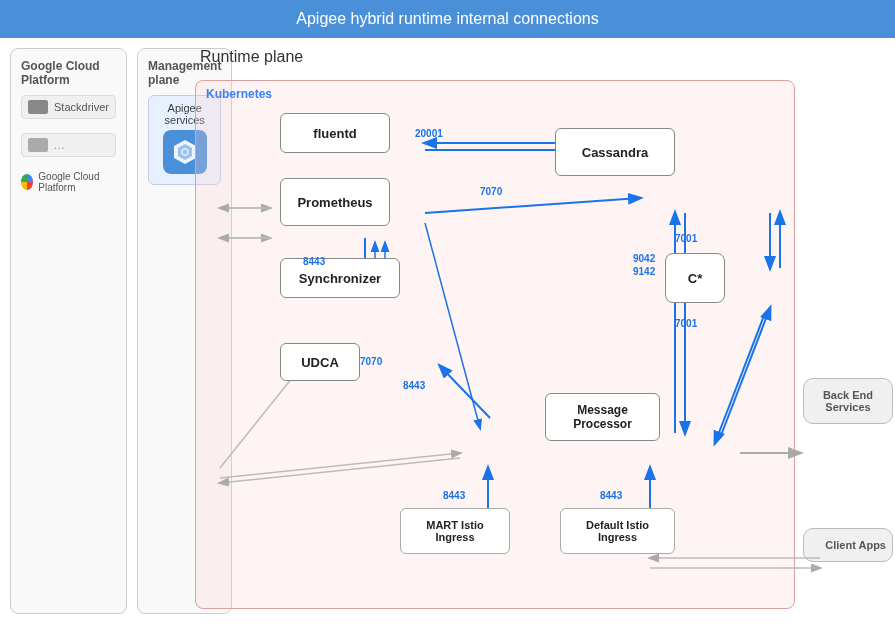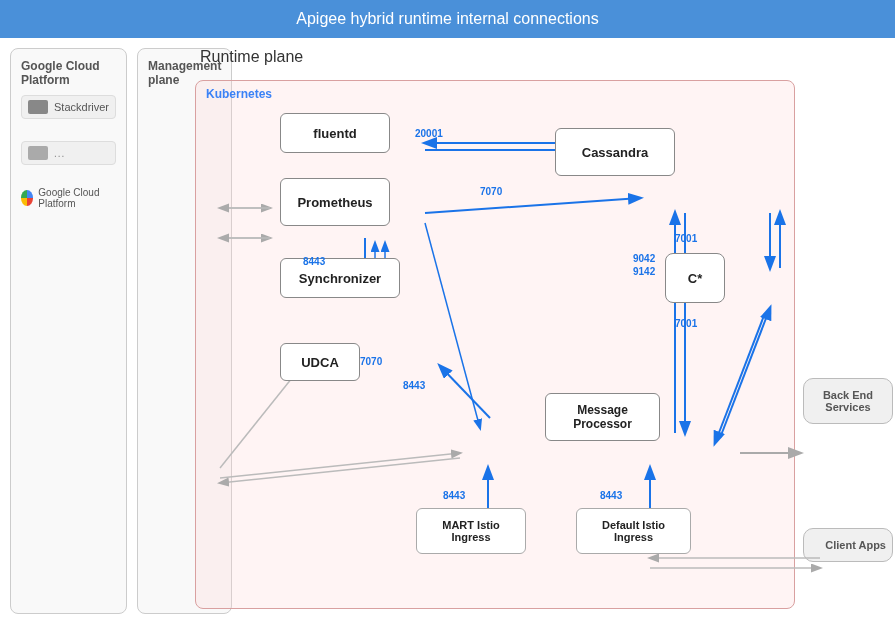--- a/index.html
+++ b/index.html
@@ -46,21 +46,21 @@
       color: #555;
       margin-bottom: 8px;
     }
     .service-item {
       display: flex;
       align-items: center;
       gap: 6px;
       padding: 4px 6px;
       border: 1px solid #ddd;
       border-radius: 4px;
-      margin-bottom: 22px;
+      margin-bottom: 14px;
       background: #f0f0f0;
     }
     .service-icon {
       width: 20px;
       height: 14px;
       background: #aaa;
       border-radius: 2px;
       display: flex;
       align-items: center;
       justify-content: center;
@@ -171,21 +171,20 @@
       text-align: center;
       width: 90px;
     }
     .ingress-node {
       background: white;
       border: 1.5px solid #aaa;
       border-radius: 6px;
       font-size: 11px;
       text-align: center;
       font-weight: 600;
-      margin-left: 16px;
     }
     .port-label {
       position: absolute;
       font-size: 10px;
       color: #1a73e8;
       font-weight: 600;
       z-index: 20;
     }
   </style>
 </head>
@@ -208,20 +207,30 @@
         <span class="service-label dots-icon">...</span>
       </div>
       <div class="gcp-logo-row">
         <div class="gcp-circle"></div>
         <span class="gcp-text">Google Cloud Platform</span>
       </div>
     </div>
 
     <div class="mgmt-box">
       <div class="mgmt-title">Management plane</div>
+      <div class="apigee-services">
+        <span>Apigee services</span>
+        <div class="apigee-hex">
+          <svg width="28" height="28" viewBox="0 0 28 28" fill="none" xmlns="http://www.w3.org/2000/svg">
+            <polygon points="14,2 25,8 25,20 14,26 3,20 3,8" fill="white" opacity="0.9"></polygon>
+            <polygon points="14,6 21,10 21,18 14,22 7,18 7,10" fill="#4a90d9" opacity="0.5"></polygon>
+            <text x="14" y="17" text-anchor="middle" fill="white" font-size="9" font-weight="bold">⬡</text>
+          </svg>
+        </div>
+      </div>
     </div>
   </div>
 
   <div class="runtime-plane" style="position:relative;">
     <div class="runtime-label">Runtime plane</div>
 
     <div style="position:absolute; top:42px; left:10px; right:100px; bottom:15px; background:rgba(255,210,210,0.25); border:1.5px solid #d9a0a0; border-radius:8px;">
       <div style="font-size:12px;font-weight:600;color:#3b82f6;padding:6px 10px;">Kubernetes</div>
     </div>
 

